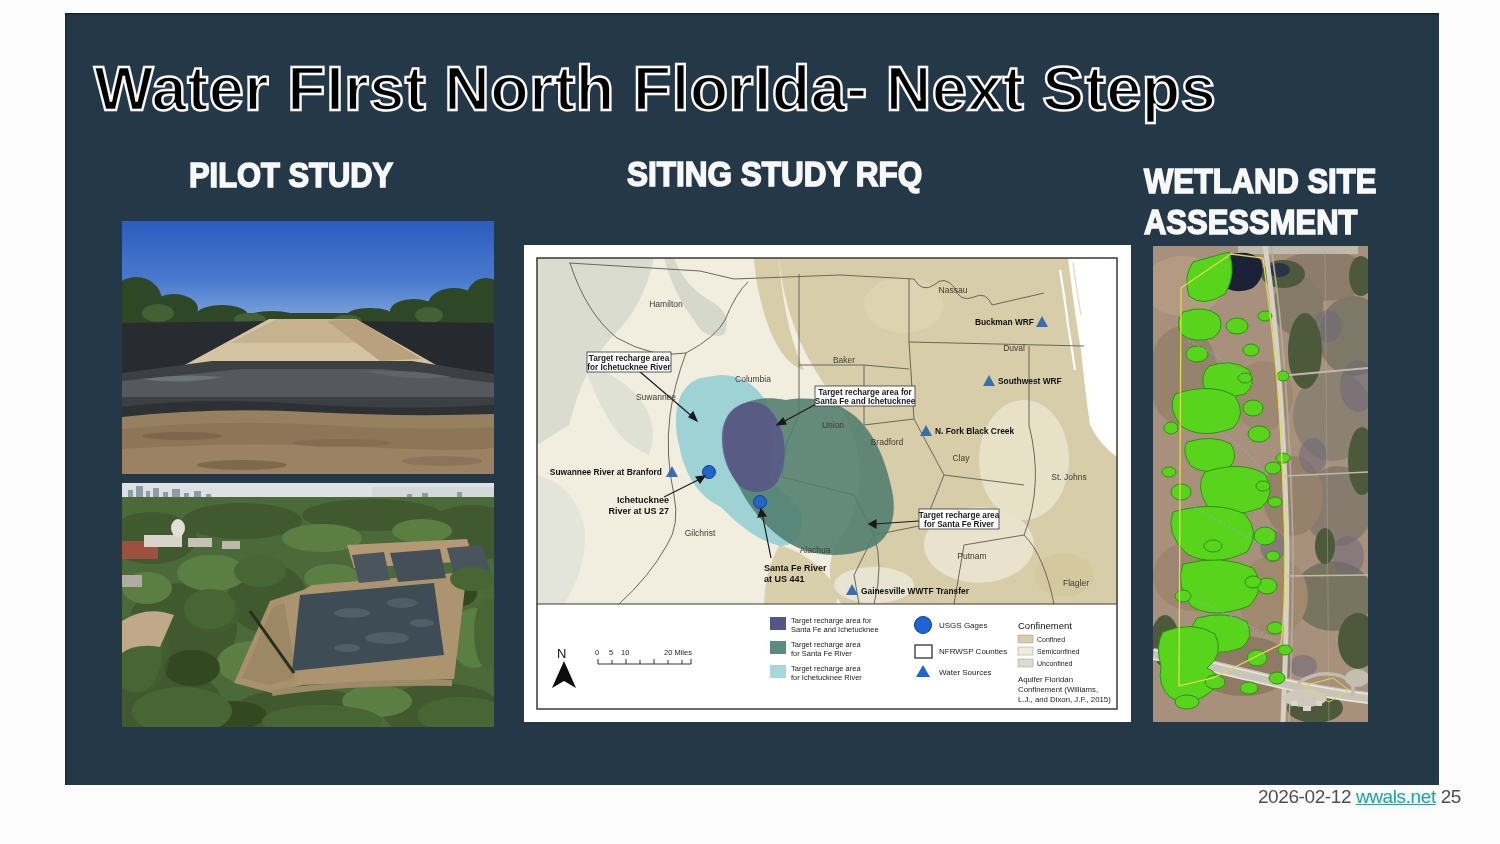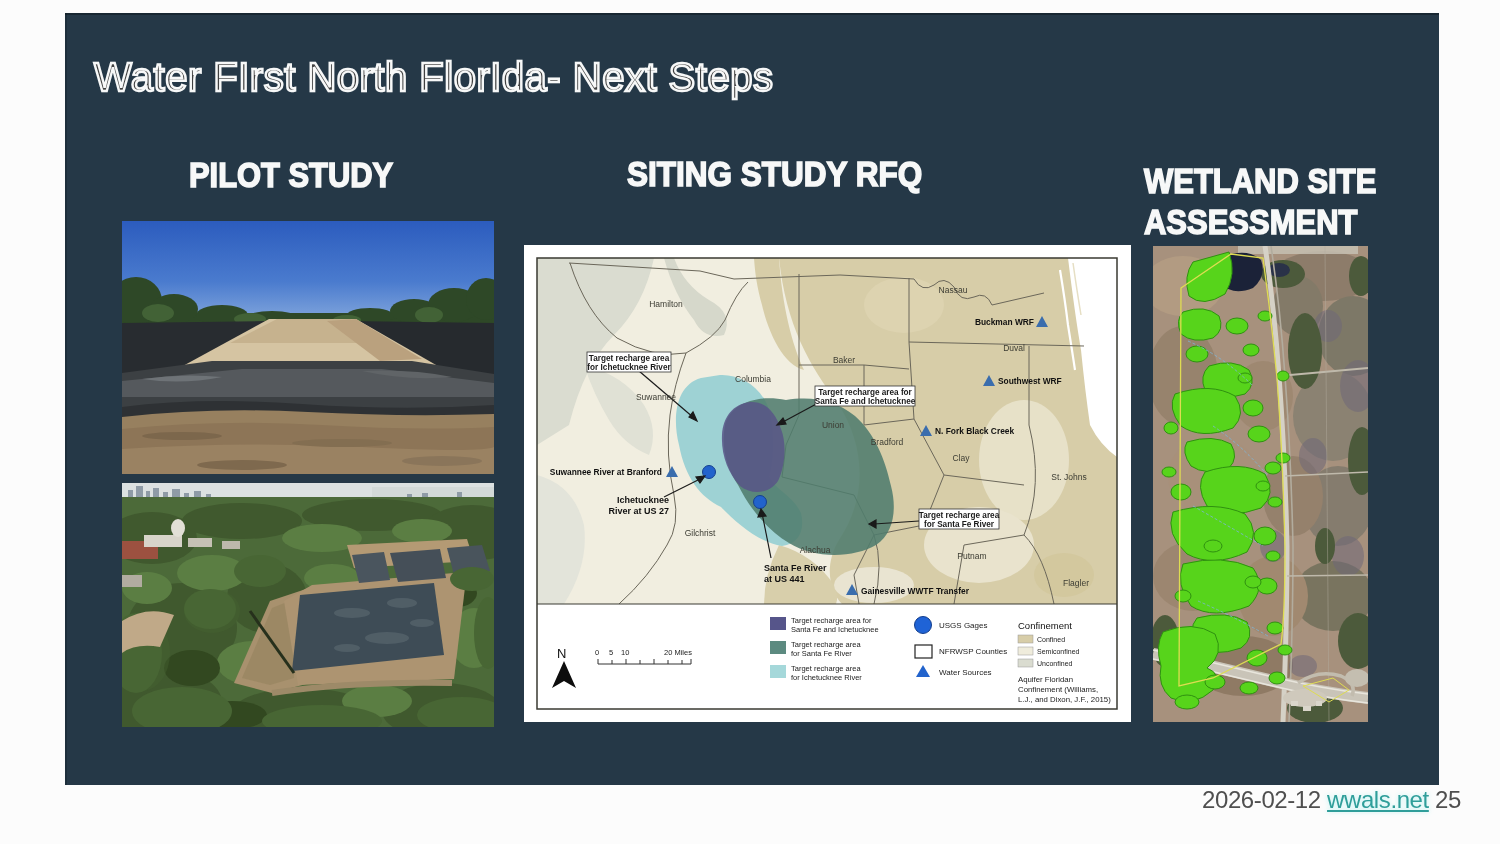--- a/index.html
+++ b/index.html
@@ -1,30 +1,30 @@
 <!DOCTYPE html>
 <html><head>
 <meta charset="utf-8">
 <style>
   html,body{margin:0;padding:0;}
   body{width:1500px;height:844px;background:#fcfcfc;font-family:"Liberation Sans",sans-serif;position:relative;overflow:hidden;}
   .slide{position:absolute;left:65px;top:13px;width:1374px;height:772px;background:#253847;box-shadow:inset 0 2px 0 rgba(12,22,30,0.5), inset 2px 0 0 rgba(12,22,30,0.28);}
-  .title{position:absolute;left:94px;top:57px;color:#404040;font-size:40px;font-weight:normal;
+  .title{position:absolute;left:94px;top:57px;color:#000000;font-size:63px;font-weight:bold;
          -webkit-text-stroke:2.4px #f7f8f8;letter-spacing:0.5px;white-space:nowrap;line-height:1;}
   .h2{position:absolute;color:#f7f8f8;font-weight:bold;font-size:35px;line-height:1;
       -webkit-text-stroke:1.6px #f7f8f8;white-space:nowrap;transform-origin:left top;}
   #h-pilot{left:189px;top:157px;transform:scaleX(0.882);}
   #h-siting{left:627px;top:156px;transform:scaleX(0.90);}
   #h-wetland{left:1144px;top:160px;line-height:41px;transform:scaleX(0.885);}
   .photo{position:absolute;overflow:hidden;}
   #photo1{left:122px;top:221px;width:372px;height:253px;filter:blur(0.6px);}
   #photo2{left:122px;top:483px;width:372px;height:244px;filter:blur(0.6px);}
   #mappanel{left:524px;top:245px;width:607px;height:477px;background:#ffffff;}
   #wetphoto{left:1153px;top:246px;width:215px;height:476px;filter:blur(0.5px);}
-  .footer{position:absolute;top:786px;right:39px;font-size:24px;letter-spacing:-0.4px;color:#4f4f4f;white-space:nowrap;}
+  .footer{position:absolute;top:786px;right:39px;font-size:19px;letter-spacing:-0.4px;color:#4f4f4f;white-space:nowrap;}
   .footer a{color:#2f9e9a;text-decoration:underline;text-shadow:0 0 5px rgba(170,240,240,0.8);}
 </style>
 </head>
 <body>
 <div class="slide"></div>
 <div class="title">Water FIrst North FlorIda- Next Steps</div>
 <div class="h2" id="h-pilot">PILOT STUDY</div>
 <div class="h2" id="h-siting">SITING STUDY RFQ</div>
 <div class="h2" id="h-wetland">WETLAND SITE<br>ASSESSMENT</div>
 

